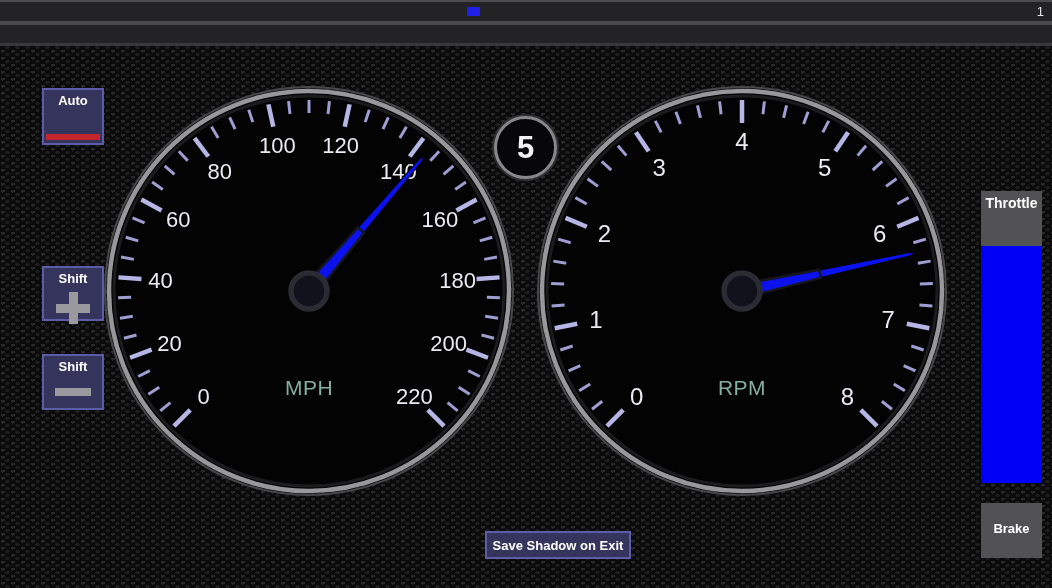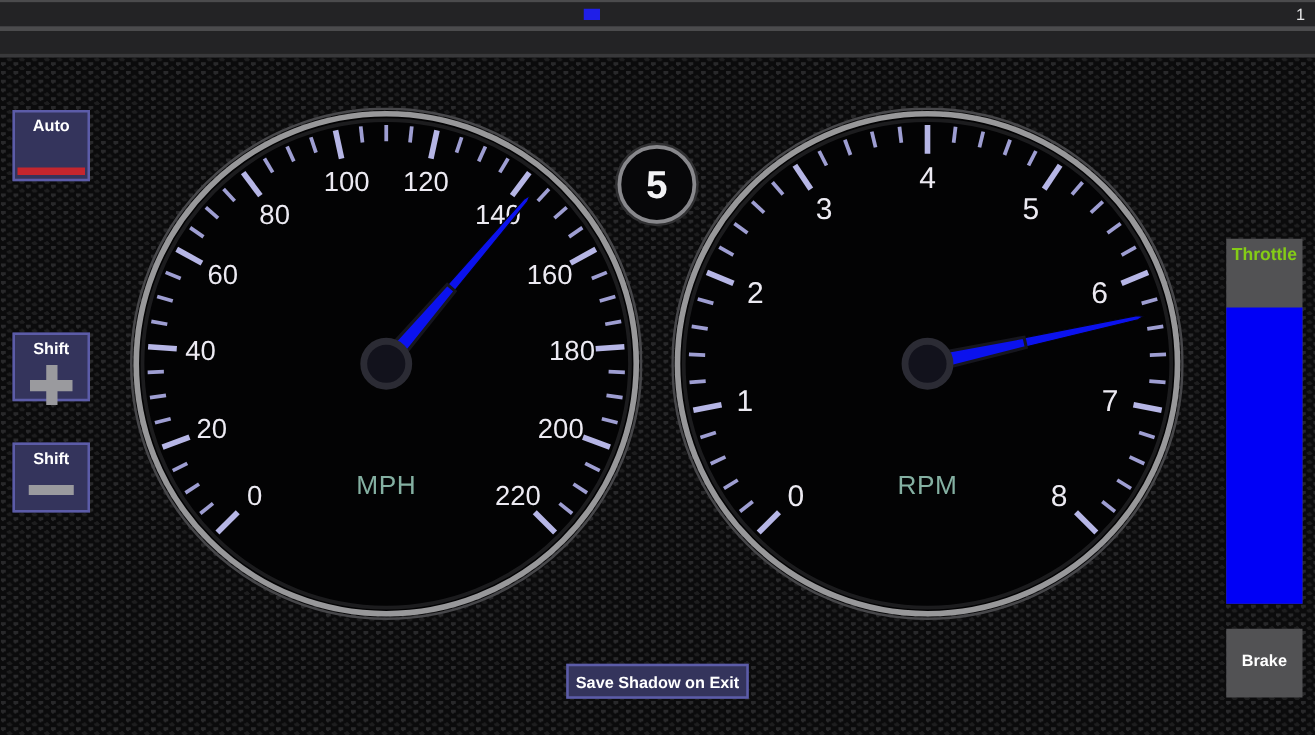--- a/index.html
+++ b/index.html
@@ -21,21 +21,21 @@
   .tstrip.s3{top:43px;height:3px;background:#39393b;}
   .tbar{position:absolute;left:0;width:100%;background:#232325;}
   .tbar.b1{top:2px;height:19px;}
   .tbar.b2{top:25px;height:18px;}
   .tthumb{position:absolute;top:5px;width:13px;height:9px;background:#1f1fe8;}
   .tvalue{position:absolute;right:8px;top:0;height:19px;line-height:19px;font-size:13px;color:#e6e6e8;}
   
   .navy-btn{
     position:absolute;padding:0;cursor:pointer;
     background:var(--button_bg,#34345c);border:2px solid var(--button_border,#5c5ca8);
-    color:#fff;font-family:"Liberation Sans",sans-serif;font-weight:bold;font-size:13px;
+    color:#fff;font-family:"Liberation Sans",sans-serif;font-weight:bold;font-size:13px;margin-left:32px;
   }
   .btn-label-top{position:absolute;top:3px;left:0;width:100%;text-align:center;}
   .auto-btn{left:10px;top:88px;width:62px;height:57px;}
   .auto-indicator{position:absolute;left:2px;right:2px;bottom:3px;height:6px;background:var(--auto_indicator,#c4262e);}
   .shift-up-btn{left:10px;top:266px;width:62px;height:55px;}
   .shift-down-btn{left:10px;top:354px;width:62px;height:56px;}
   .plus-icon{position:absolute;left:50%;top:28px;width:34px;height:24px;transform:translateX(-50%);}
   .plus-icon .ph{position:absolute;left:0;top:8px;width:34px;height:9px;background:#9a9a9e;}
   .plus-icon .pv{position:absolute;left:12.5px;top:-4px;width:9px;height:32px;background:#9a9a9e;}
   .minus-icon{position:absolute;left:50%;top:32px;width:36px;height:8px;transform:translateX(-50%);background:#9a9a9e;}
@@ -50,21 +50,21 @@
   }
   
   .gauge{position:absolute;width:410px;height:410px;}
   .gauge-mph{left:104px;top:86px;}
   .gauge-rpm{left:537px;top:86px;}
   
   .throttle{
     position:absolute;left:981px;top:191px;width:61px;height:292px;
     background:var(--control_gray,#4f4f52);cursor:pointer;
   }
-  .throttle-label{position:absolute;top:4px;left:0;width:100%;text-align:center;color:#84cc16;font-size:14px;font-weight:bold;}
+  .throttle-label{position:absolute;top:4px;left:0;width:100%;text-align:center;color:#ffffff;font-size:14px;font-weight:bold;}
   .throttle-fill{position:absolute;left:0;bottom:0;width:100%;background:var(--throttle_fill,#0000f6);}
   .brake-btn{
     position:absolute;left:981px;top:503px;width:61px;height:55px;border:0;cursor:pointer;
     background:var(--control_gray,#58585a);color:#fff;
     font-family:"Liberation Sans",sans-serif;font-weight:bold;font-size:13px;
     display:flex;align-items:flex-end;justify-content:center;padding-bottom:22px;
   }
 </style>
 </head>
 <body>

